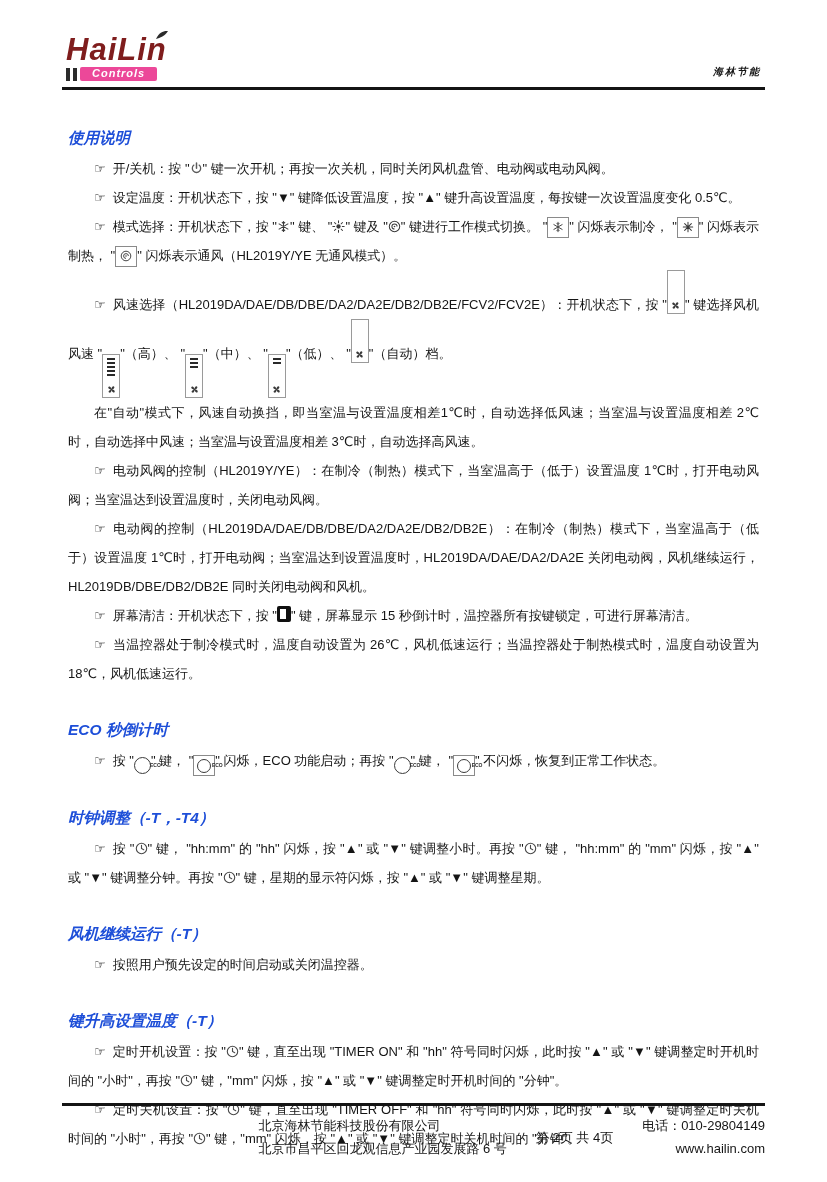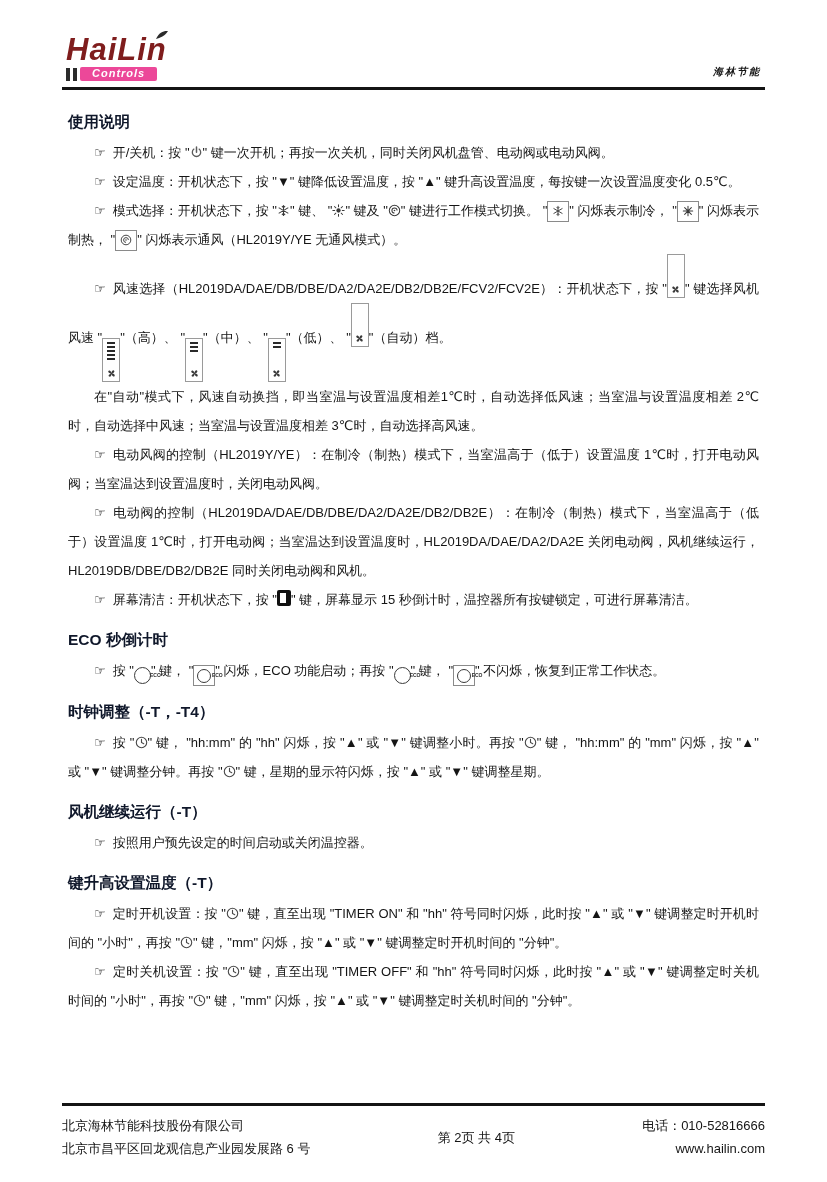--- a/index.html
+++ b/index.html
@@ -11,21 +11,21 @@
   .logo-main{font-size:31px;font-weight:bold;font-style:italic;letter-spacing:1px;color:#7f1d1d;position:relative;}
   .leaf{position:absolute;top:-7px;right:-2px;}
   .logo-sub-row{display:flex;align-items:center;margin-top:2px;}
   .stripe{display:inline-block;width:4px;height:13px;background:#2b2b2b;margin-right:3px;}
   .logo-sub{display:inline-block;background:#ec4899;color:#fff;font-weight:bold;font-style:italic;
             font-size:11px;letter-spacing:1px;padding:1px 12px 2px 12px;border-radius:2px;}
   .brand-right{font-weight:bold;font-style:italic;font-size:10px;letter-spacing:2px;padding-bottom:2px;}
   .rule{border-top:3px solid #141414;margin:0 62px;}
   
   .doc{padding:6px 68px 0 68px;text-align:justify;}
-  h2{font-size:15.5px;font-weight:bold;margin:16px 0 5px 0;color:#0f172a;}
+  h2{font-size:15.5px;font-weight:bold;margin:32px 0 5px 0;color:#1d4ed8;font-style:italic;}
   p{font-size:13px;line-height:29px;margin:0;text-indent:2em;}
   .hand{font-style:normal;margin-right:7px;}
   
   .icon{display:inline-flex;vertical-align:-2px;}
   .icon svg{width:13px;height:13px;display:block;}
   .kbox{display:inline-flex;align-items:center;justify-content:center;width:20px;height:19px;
         border:1.3px solid #8a8a8a;background:#fff;vertical-align:-5px;}
   .kbox svg{width:12px;height:12px;display:block;}
   .fanbox{display:inline-flex;flex-direction:column;justify-content:flex-end;align-items:center;
           width:16px;height:38px;border:1.3px solid #9a9a9a;background:#fff;vertical-align:middle;padding:2px 0;}
@@ -33,21 +33,21 @@
   .bars{display:flex;flex-direction:column;align-items:center;margin-bottom:auto;}
   .bar{width:8px;height:2px;background:#2a2a2a;margin:1px 0;}
   .scr{display:inline-block;width:14px;height:16px;background:#101010;border-radius:2px;position:relative;vertical-align:-3px;}
   .scr-in{position:absolute;left:3px;top:3px;width:6px;height:10px;background:#fff;}
   .eco-circ{display:inline-flex;align-items:center;justify-content:center;width:15px;height:15px;
             border:1.4px solid #3a3a3a;border-radius:50%;font-size:5px;font-weight:bold;color:#2a2a2a;
             letter-spacing:0;vertical-align:-3px;}
   .kbox .eco-circ{width:12px;height:12px;border-width:1.2px;vertical-align:0;}
   
   .footer{position:absolute;left:62px;right:62px;bottom:22px;border-top:3px solid #141414;padding-top:8px;
-          display:flex;justify-content:space-between;font-size:13px;line-height:23px;gap:29px;}
+          display:flex;justify-content:flex-end;font-size:13px;line-height:23px;gap:29px;}
   .f-left{text-align:left;}
   .f-center{text-align:center;margin-top:12px;}
   .f-right{text-align:right;}
 </style>
 </head>
 <body>
 
 <div class="page">
 
   <div class="header">
@@ -198,20 +198,21 @@
           </span>
         </span>"（自动）档。</p>
       <p>在"自动"模式下，风速自动换挡，即当室温与设置温度相差1℃时，自动选择低风速；当室温与设置温度相差 2℃时，自动选择中风速；当室温与设置温度相差 3℃时，自动选择高风速。</p>
       <p><span class="hand">☞</span>电动风阀的控制（HL2019Y/YE）：在制冷（制热）模式下，当室温高于（低于）设置温度 1℃时，打开电动风阀；当室温达到设置温度时，关闭电动风阀。</p>
       <p><span class="hand">☞</span>电动阀的控制（HL2019DA/DAE/DB/DBE/DA2/DA2E/DB2/DB2E）：在制冷（制热）模式下，当室温高于（低于）设置温度 1℃时，打开电动阀；当室温达到设置温度时，HL2019DA/DAE/DA2/DA2E 关闭电动阀，风机继续运行，HL2019DB/DBE/DB2/DB2E 同时关闭电动阀和风机。</p>
       <p><span class="hand">☞</span>屏幕清洁：开机状态下，按 "<span class="icon">
           <span class="scr">
             <span class="scr-in"></span>
           </span>
         </span>" 键，屏幕显示 15 秒倒计时，温控器所有按键锁定，可进行屏幕清洁。</p>
+      <p><span class="hand">☞</span>当温控器处于制冷模式时，温度自动设置为 26℃，风机低速运行；当温控器处于制热模式时，温度自动设置为 18℃，风机低速运行。</p>
       <h2>ECO 秒倒计时</h2>
       <p><span class="hand">☞</span>按 "<span class="icon">
           <span class="eco-circ">ECO</span>
         </span>" 键， "<span class="icon">
           <span class="kbox">
             <span class="eco-circ">ECO</span>
           </span>
         </span>" 闪烁，ECO 功能启动；再按 "<span class="icon">
           <span class="eco-circ">ECO</span>
         </span>" 键， "<span class="icon">
@@ -263,18 +264,18 @@
         </span>" 键，"mm" 闪烁，按 "▲" 或 "▼" 键调整定时关机时间的 "分钟"。</p>
     </div>
 
   <div class="footer">
     <div class="f-left">
       <div>北京海林节能科技股份有限公司</div>
       <div>北京市昌平区回龙观信息产业园发展路 6 号</div>
     </div>
     <div class="f-center">第 2页  共 4页</div>
     <div class="f-right">
-      <div>电话：010-52816666</div>
+      <div>电话：010-29804149</div>
       <div>www.hailin.com</div>
     </div>
   </div>
 
 </div>
 
 </body></html>

